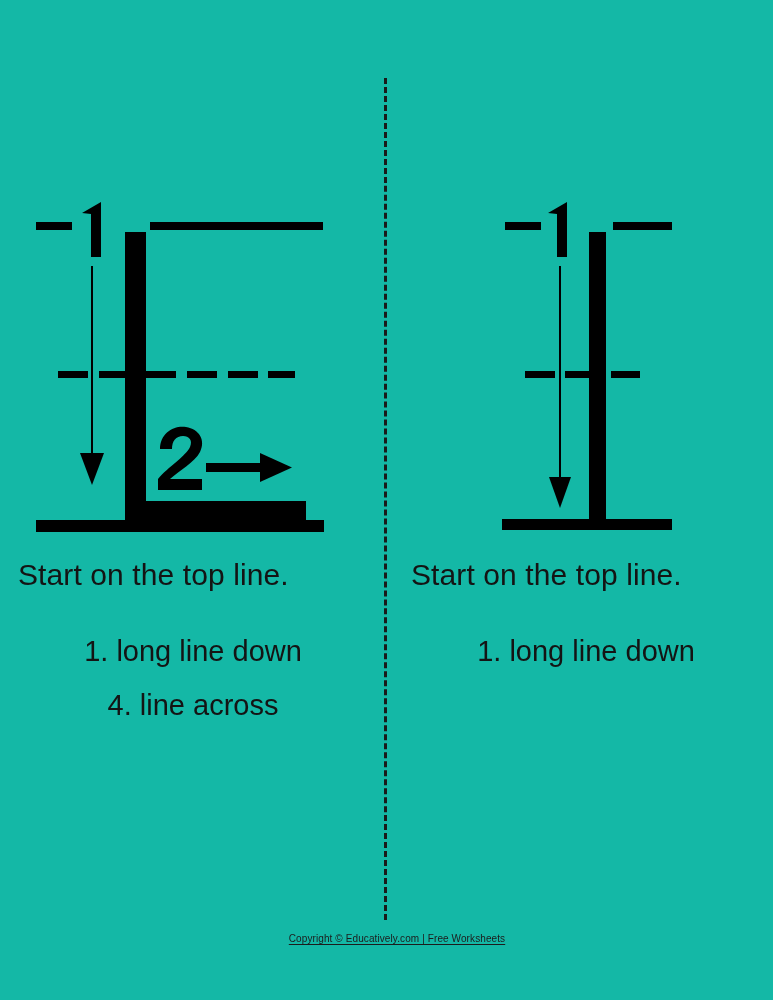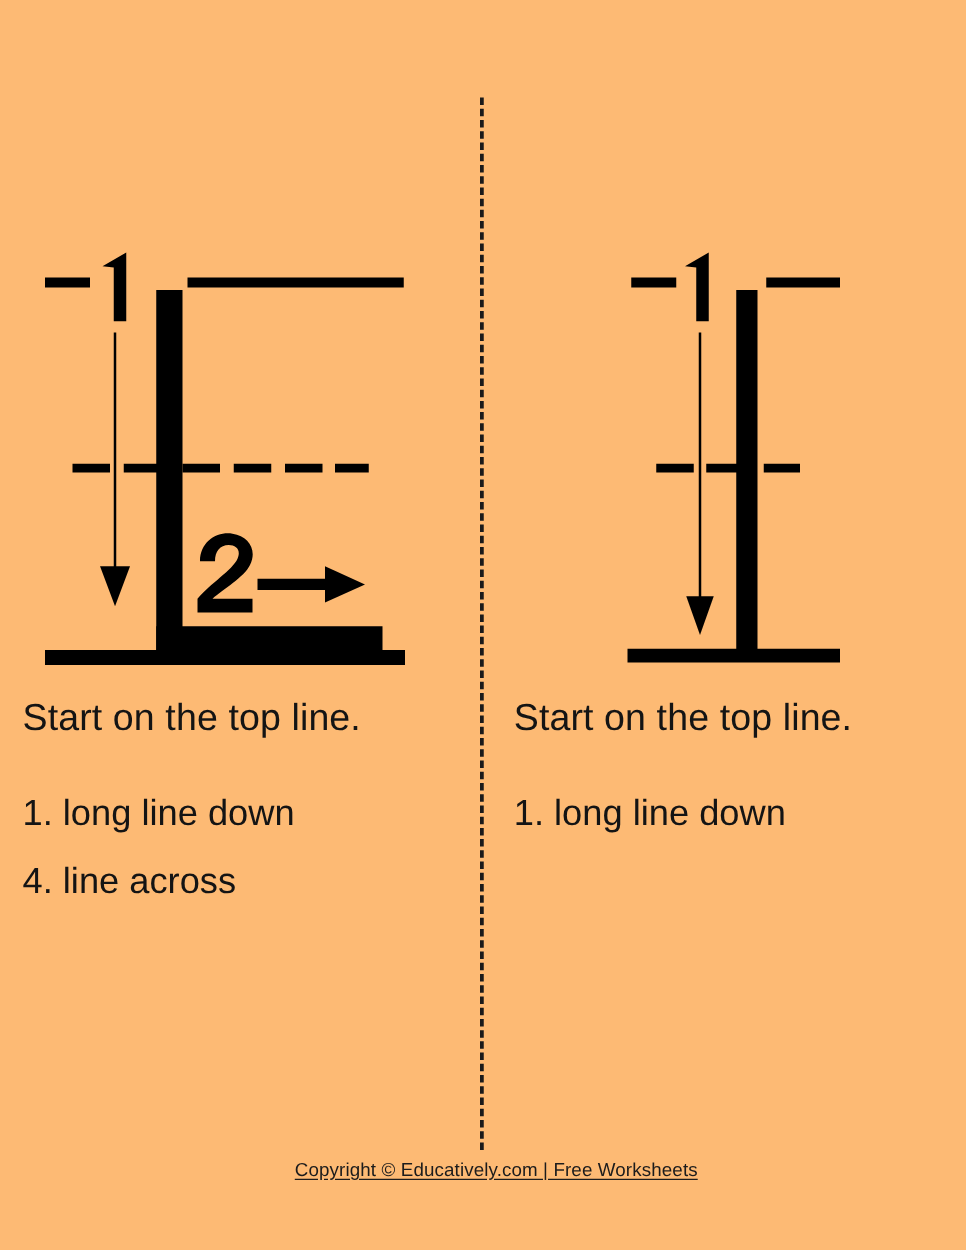--- a/index.html
+++ b/index.html
@@ -13,21 +13,21 @@
     height: 1000px;
     position: relative;
     font-family: "Liberation Sans", sans-serif;
     color: #111111;
     overflow: hidden;
   }
 
   .page {
     position: absolute;
     inset: 0;
-    background: #fdba74;
+    background: #14b8a6;
   }
 
   
   .divider {
     position: absolute;
     left: 384px;
     top: 78px;
     width: 0;
     height: 842px;
     border-left: 3px dashed #1a1a1a;
@@ -68,42 +68,43 @@
     font-size: 30px;
     font-weight: 400;
     letter-spacing: 0.1px;
     line-height: 1.15;
     color: #141414;
     margin: 0 0 42px 0;
     white-space: nowrap;
   }
   .steps {
     list-style: none;
-    margin: 0;
+    margin: 12px;
     padding: 0;
+    text-align: center;
   }
   .step {
     font-size: 29px;
     font-weight: 400;
     line-height: 1.12;
     color: #141414;
     margin-bottom: 22px;
     white-space: nowrap;
   }
 
   
   .footer {
     position: absolute;
     left: 0;
     right: 0;
     top: 928px;
     text-align: center;
   }
   .footer-text {
-    font-size: 15px;
+    font-size: 10px;
     color: #1c1c1c;
     text-decoration: underline;
     text-underline-offset: 2px;
     letter-spacing: 0.1px;
     margin-left: 21px;
   }
 </style>
 </head>
 <body>
 

